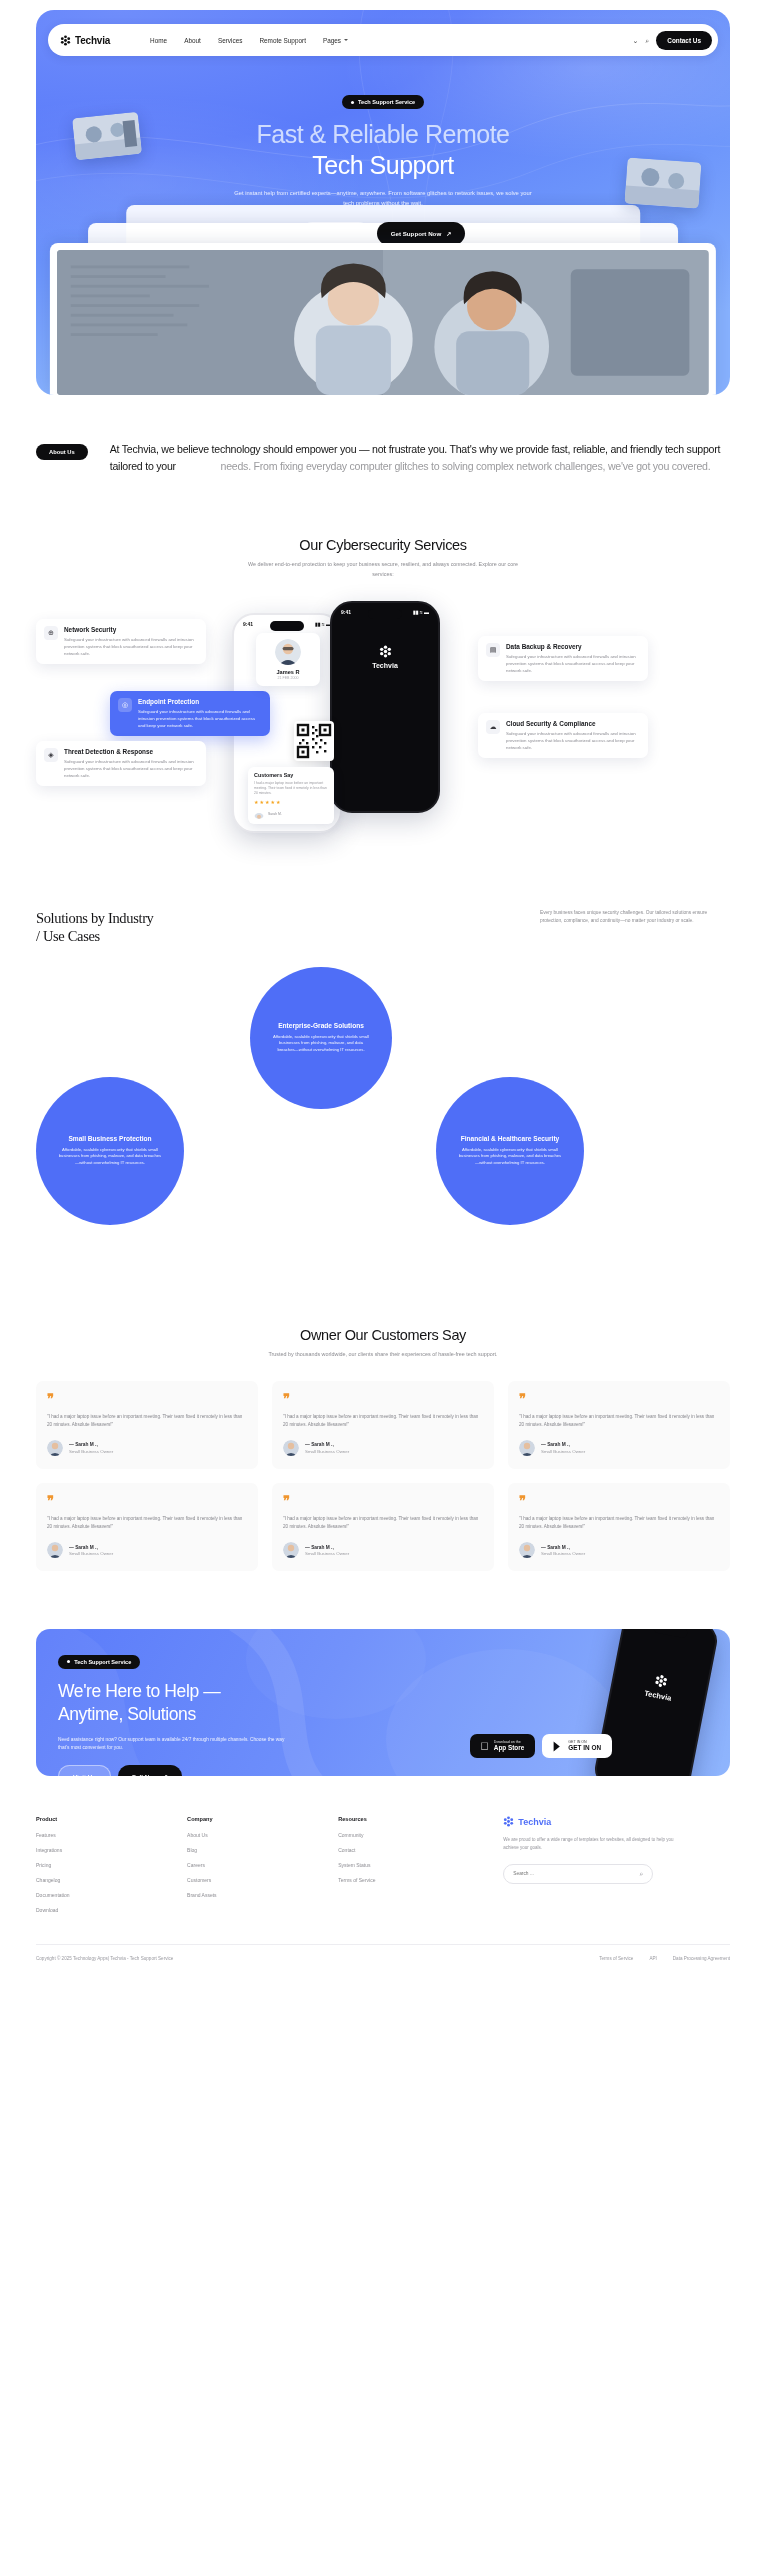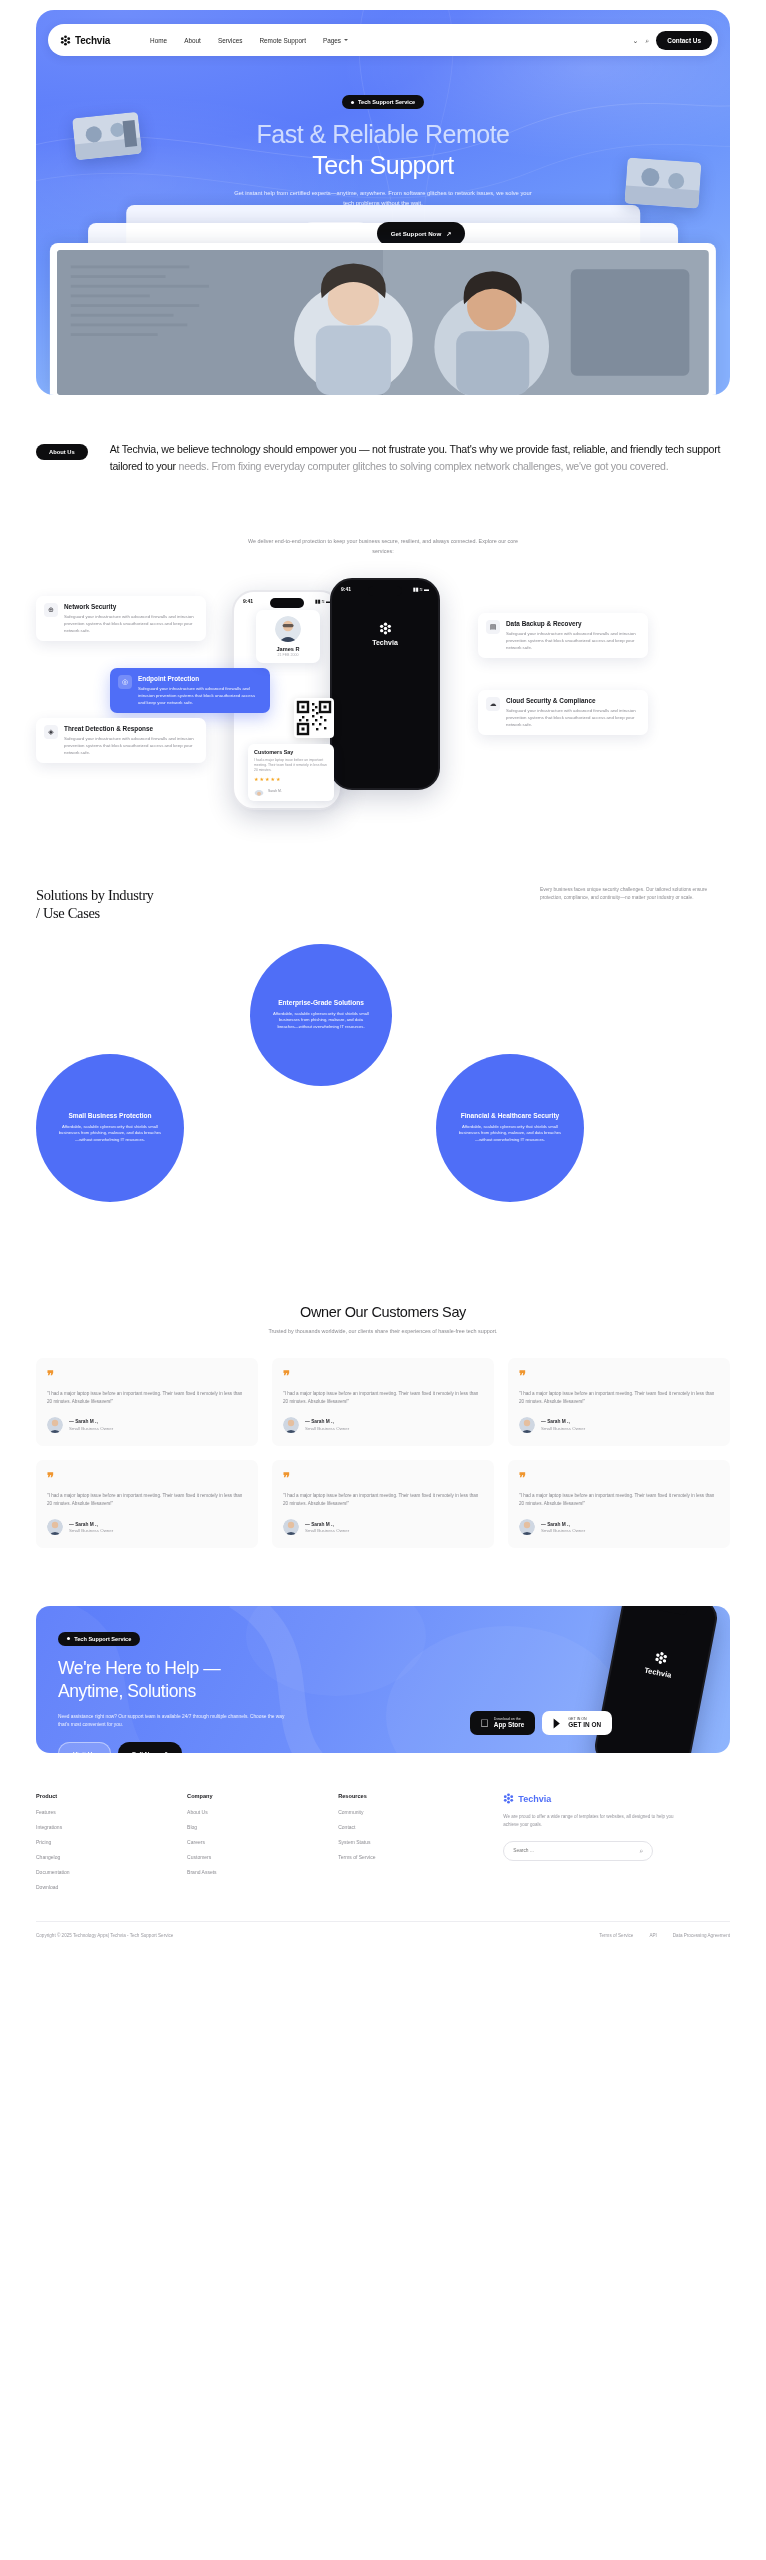--- a/index.html
+++ b/index.html
@@ -107,21 +107,21 @@
     display: flex; gap: 22px;
     margin: 46px 36px 0 36px;
     align-items: flex-start;
   }
   .about-pill {
     background: #0d0d0f; color: #fff; font-size: 5.8px; font-weight: 600;
     border-radius: 20px; padding: 5px 13px; white-space: nowrap; margin-top: 3px;
   }
   .about-text { font-size: 10.6px; line-height: 1.62; letter-spacing: -.25px; }
   .about-text .strong { color: #151515; }
-  .about-text .muted { color: #9b9b9e; }
+  .about-text .muted { color: #9b9b9e; margin-left: 42px; }
 
   
   .section-title {
     text-align: center; font-size: 14.5px; font-weight: 500; color: #141416;
     letter-spacing: -.35px;
   }
   .section-sub {
     text-align: center; font-size: 5.4px; line-height: 1.7; color: #8b8b90;
     max-width: 280px; margin: 7px auto 0;
   }
@@ -407,20 +407,21 @@
 
 <section class="about">
   <div class="about-pill">About Us</div>
   <p class="about-text">
     <span class="strong">At Techvia, we believe technology should empower you — not frustrate you. That's why we provide fast, reliable, and friendly tech support tailored to your</span>
     <span class="muted">needs. From fixing everyday computer glitches to solving complex network challenges, we've got you covered.</span>
   </p>
 </section>
 
 <section class="services">
+  <h2 class="section-title">Our Cybersecurity Services</h2>
   <p class="section-sub">We deliver end-to-end protection to keep your business secure, resilient, and always connected. Explore our core services:</p>
 
   <div class="services-stage">
 
     <div class="phone phone-white">
       <div class="status-row light">
         <span>9:41</span>
         <span>▮▮ ≈ ▬</span>
       </div>
       <div class="notch"></div>

